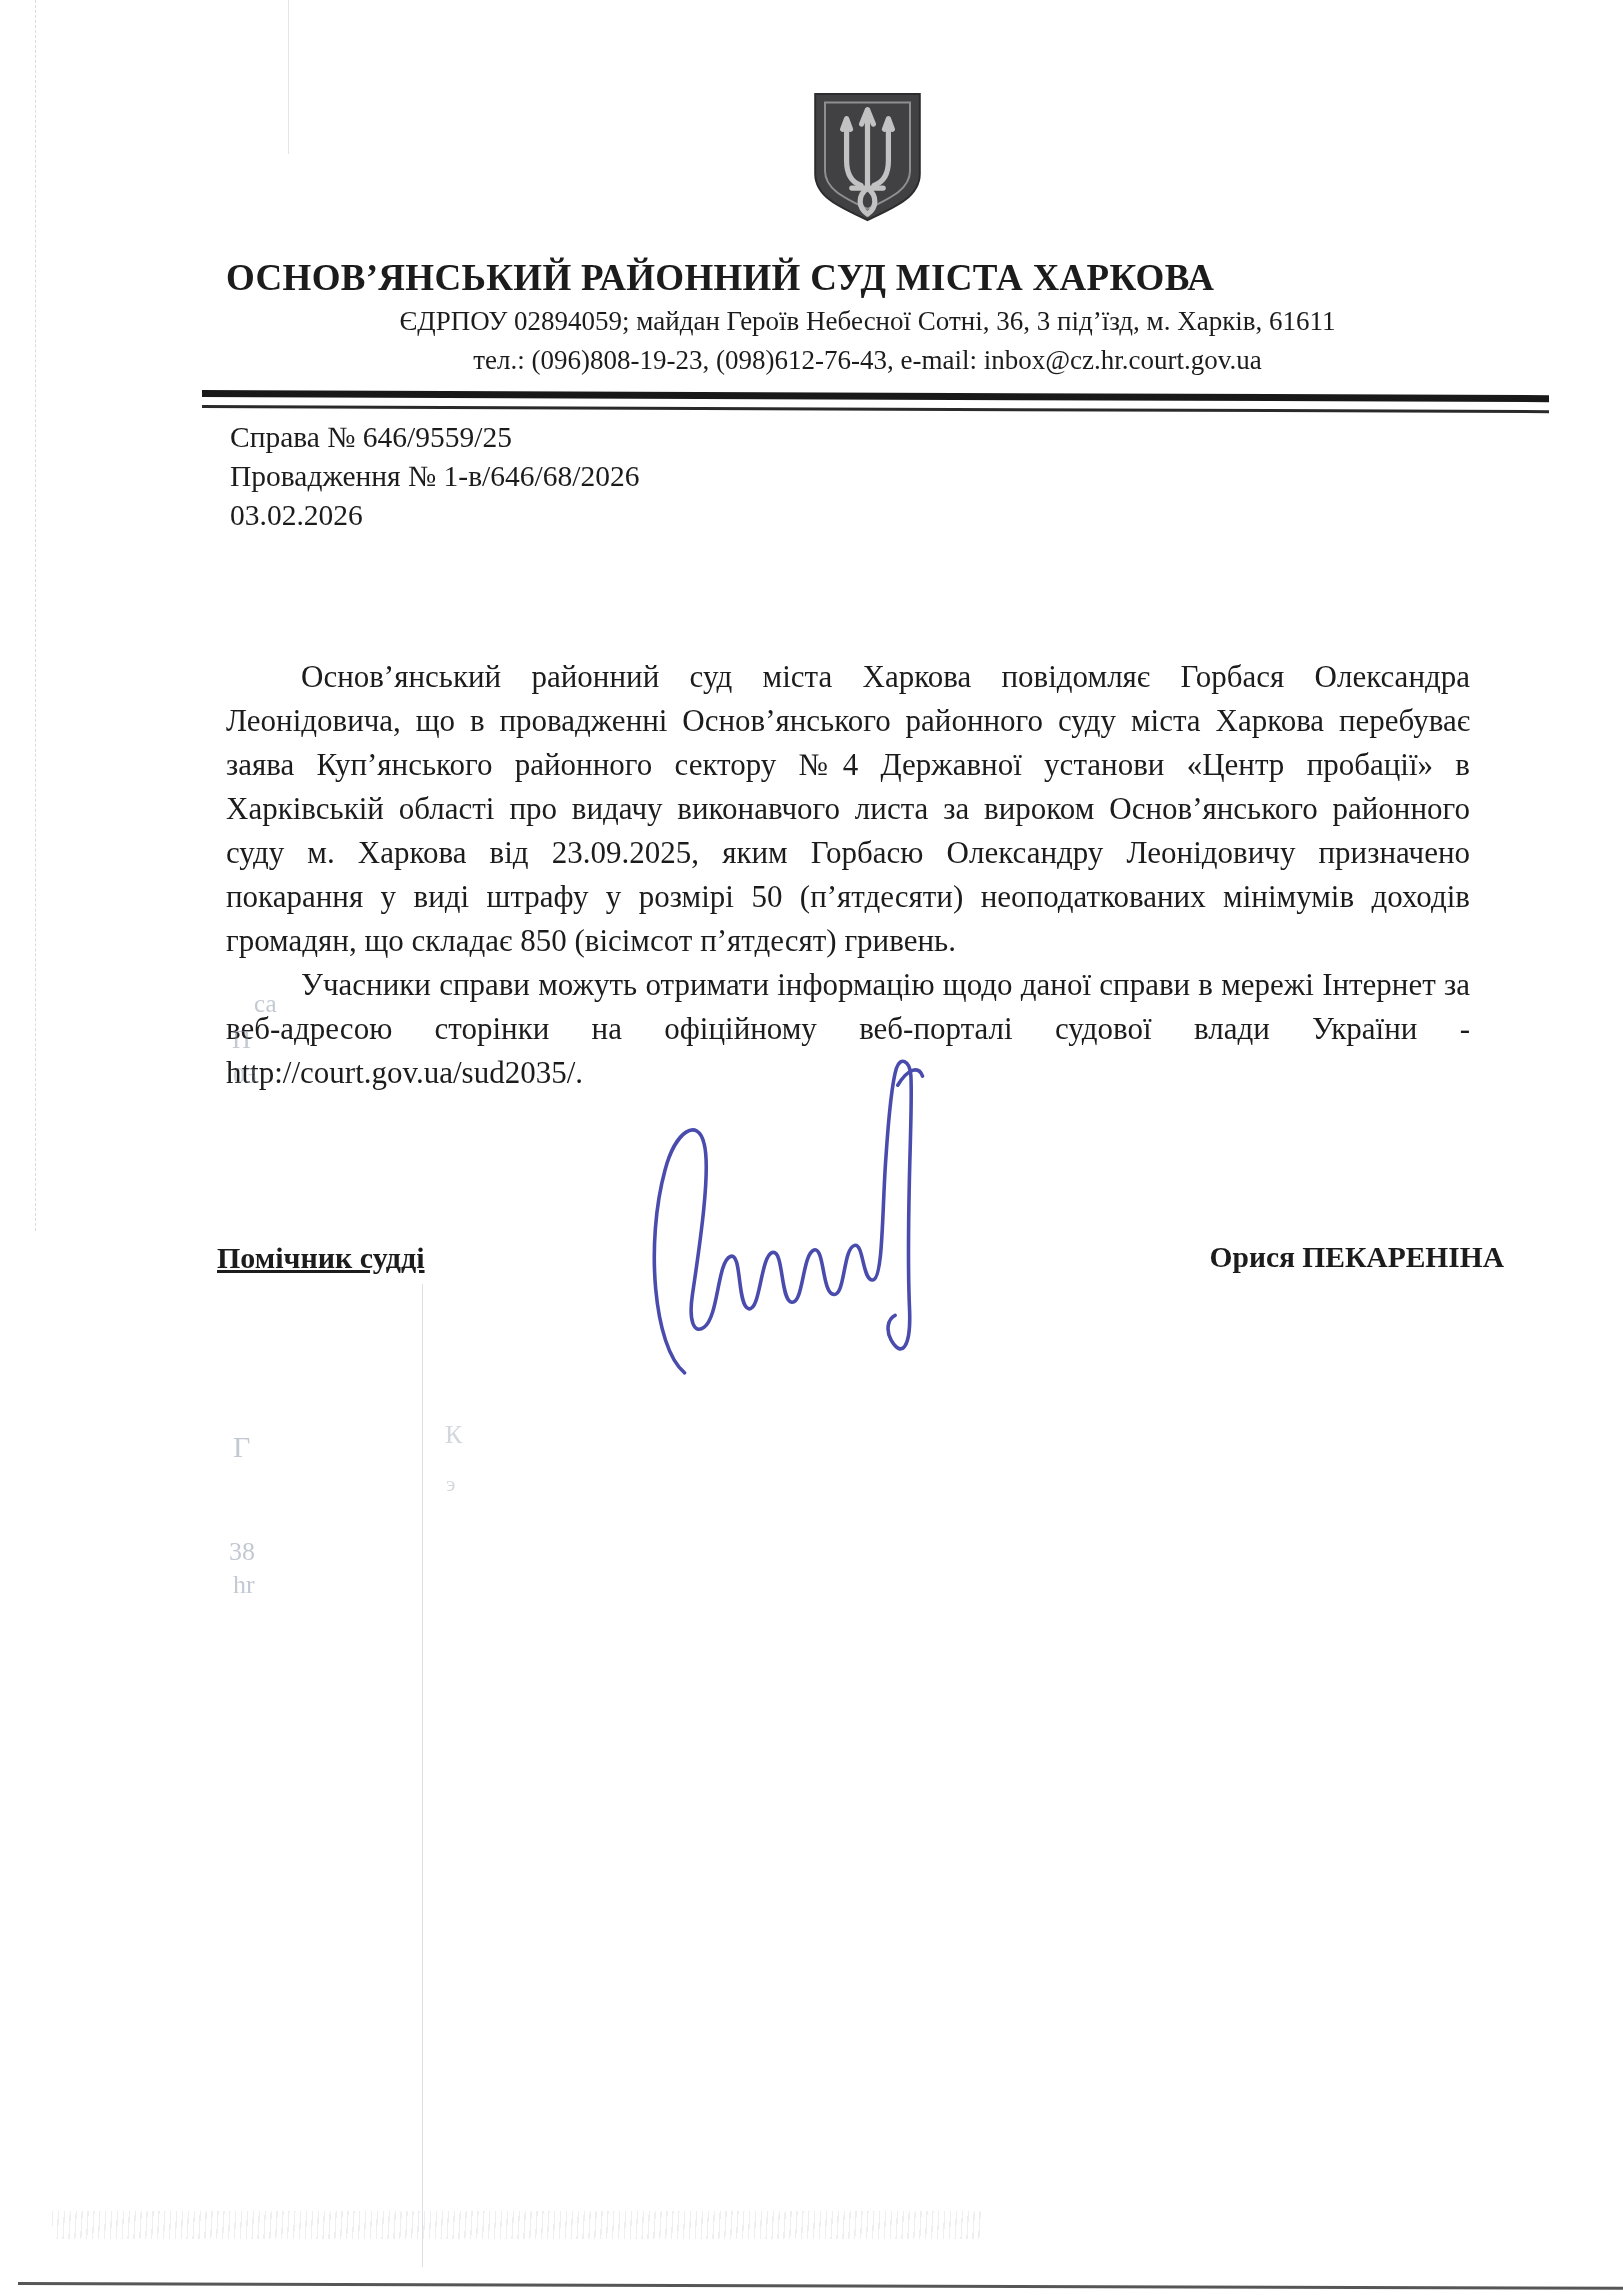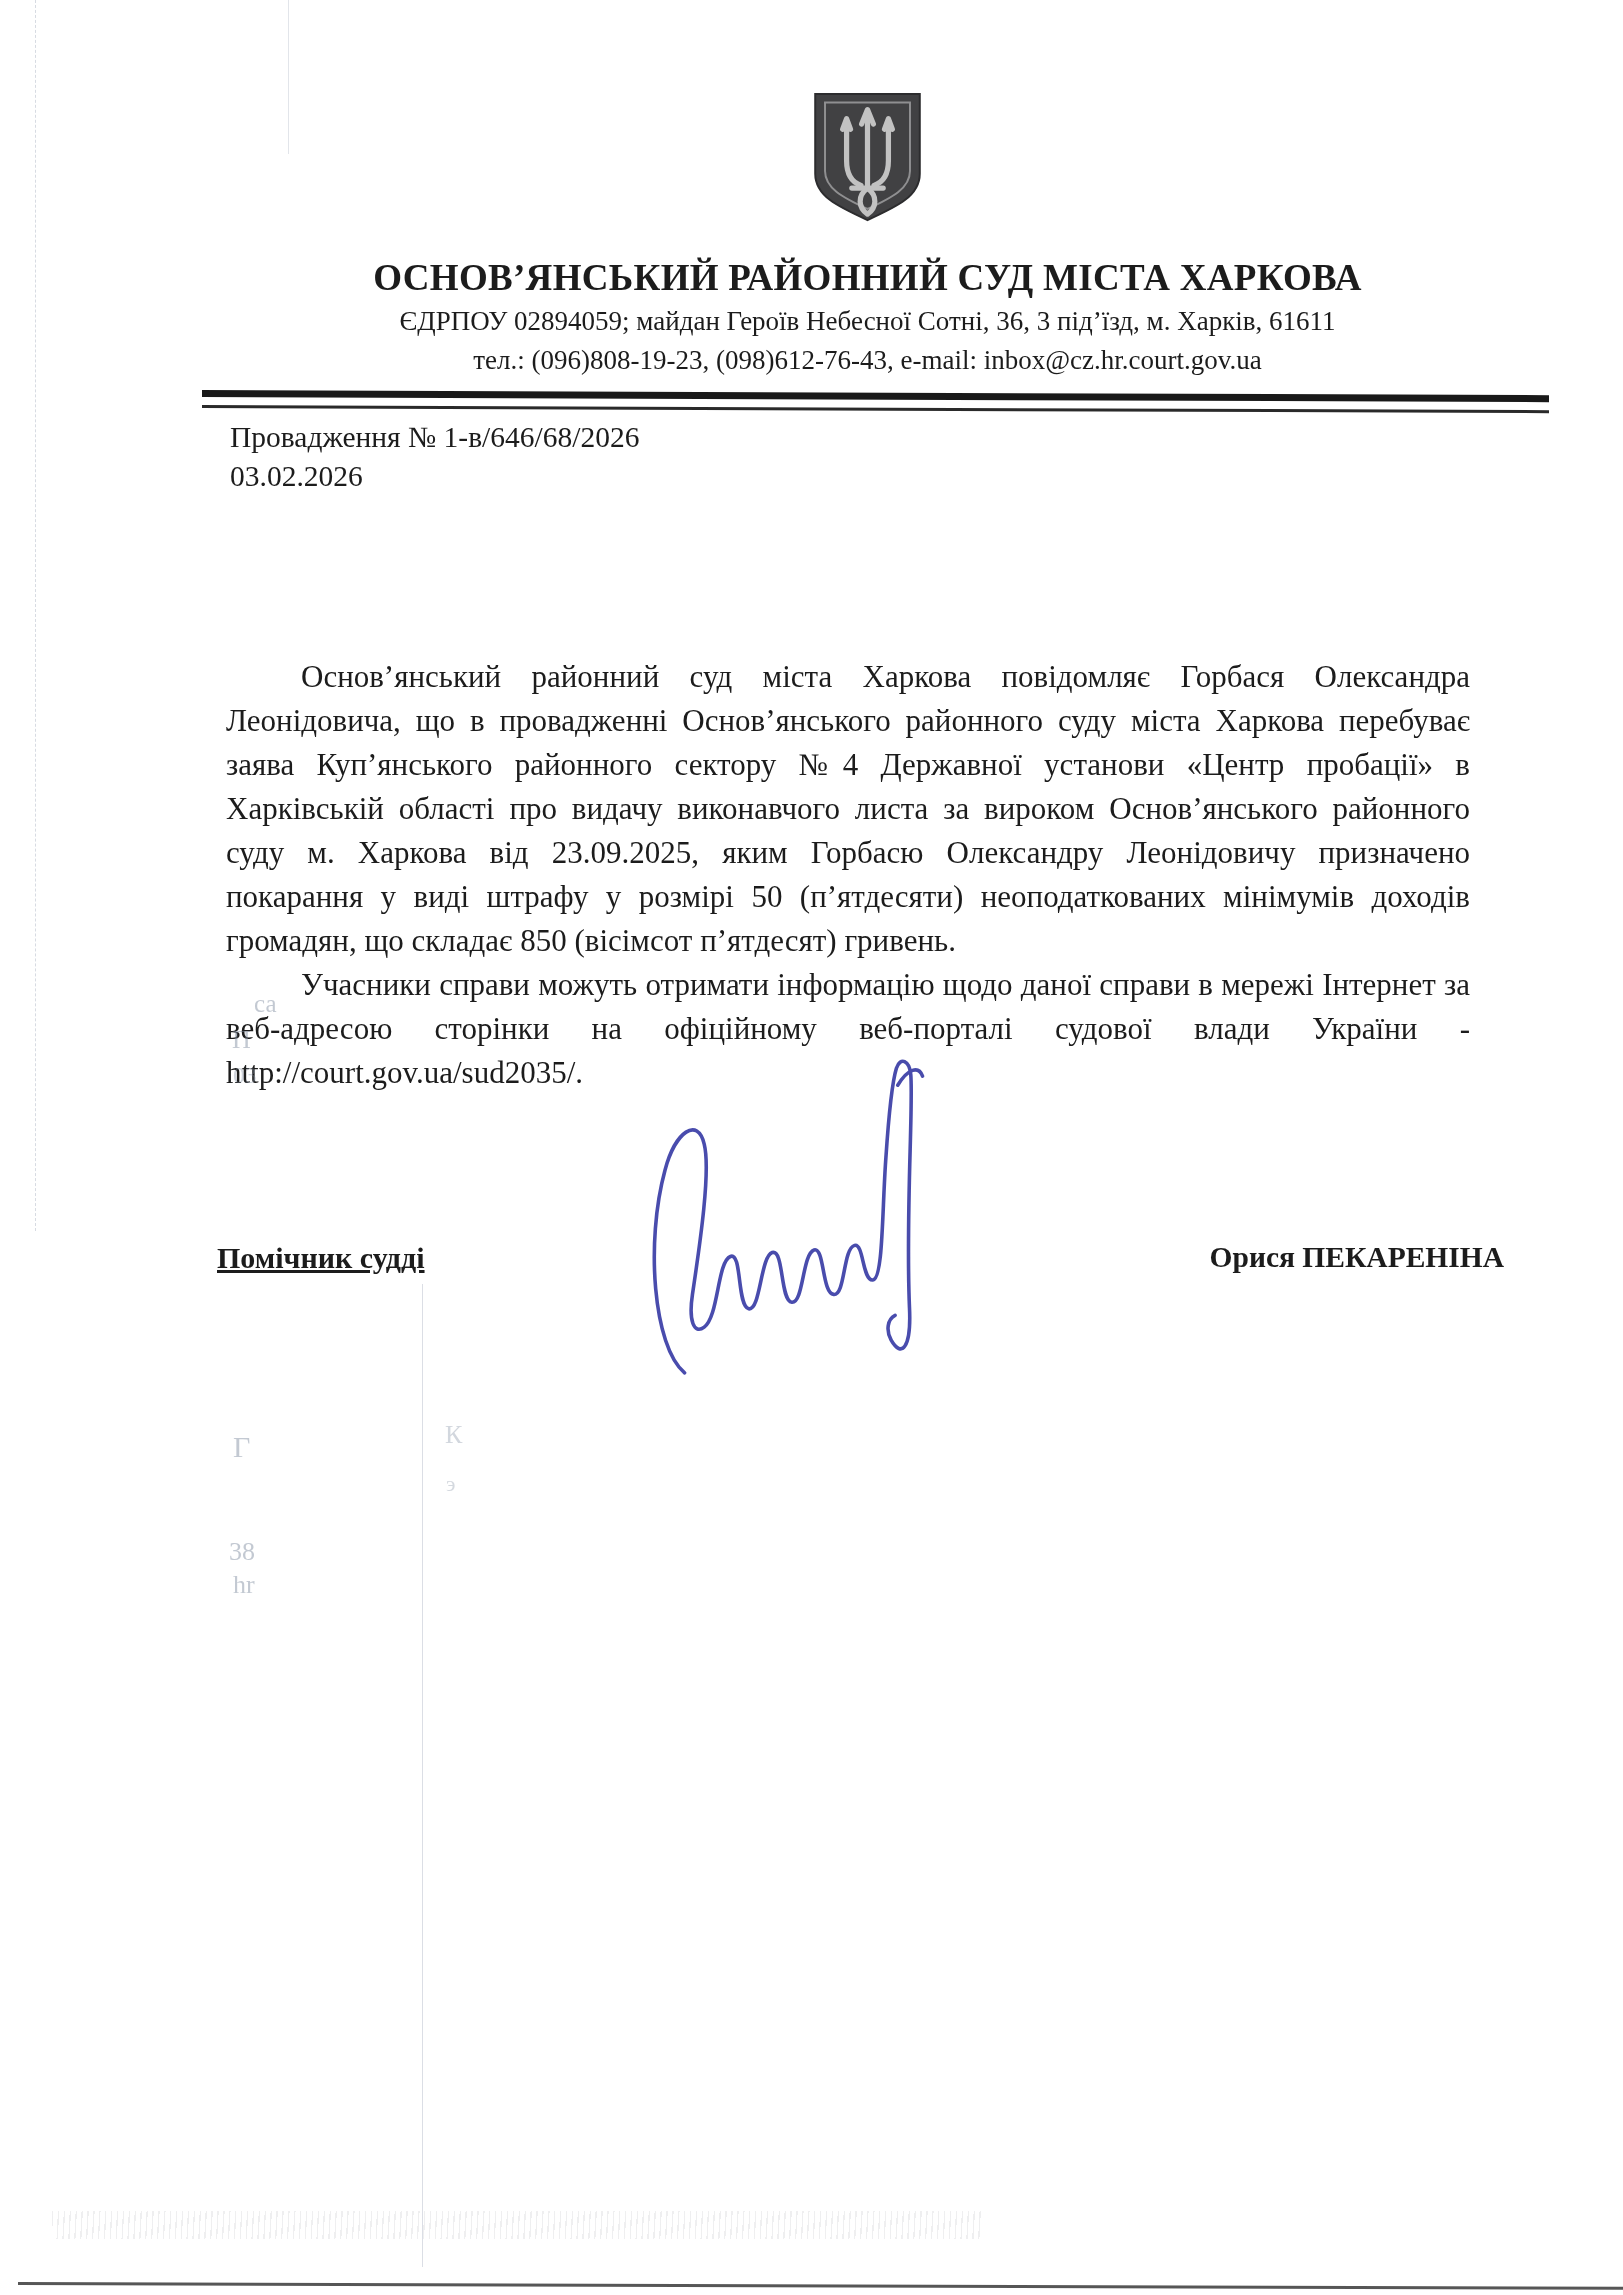--- a/index.html
+++ b/index.html
@@ -9,21 +9,21 @@
     background:#ffffff;
     overflow:hidden;
     font-family:"Liberation Serif","DejaVu Serif",serif;
     color:#1c1c1c;
   }
   .abs{position:absolute;}
 
   
   .court-name{
     left:226px;top:258px;width:1283px;
-    text-align:center;font-weight:bold;font-size:37px;line-height:39px;
+    text-align:left;font-weight:bold;font-size:37px;line-height:39px;
     letter-spacing:0.3px;white-space:nowrap;
   }
   .addr-line{
     left:226px;top:304px;width:1283px;
     text-align:center;font-size:27px;line-height:34px;white-space:nowrap;
   }
   .phone-line{
     left:226px;top:343px;width:1283px;
     text-align:center;font-size:27px;line-height:34px;white-space:nowrap;
   }
@@ -92,20 +92,21 @@
   </svg>
 
   <div class="abs court-name">ОСНОВ’ЯНСЬКИЙ РАЙОННИЙ СУД МІСТА ХАРКОВА</div>
   <div class="abs addr-line">ЄДРПОУ 02894059; майдан Героїв Небесної Сотні, 36, 3 під’їзд, м. Харків, 61611</div>
   <div class="abs phone-line">тел.: (096)808-19-23, (098)612-76-43, e-mail: inbox@cz.hr.court.gov.ua</div>
 
   <div class="abs rule-thick"></div>
   <div class="abs rule-thin"></div>
 
   <div class="abs ref-block">
+    <div>Справа № 646/9559/25</div>
     <div>Провадження № 1-в/646/68/2026</div>
     <div>03.02.2026</div>
   </div>
 
 
   <div class="abs body-text">
     <p>Основ’янський районний суд міста Харкова повідомляє Горбася Олександра Леонідовича, що в провадженні Основ’янського районного суду міста Харкова перебуває заява Куп’янського районного сектору №4 Державної установи «Центр пробації» в Харківській області про видачу виконавчого листа за вироком Основ’янського районного суду м. Харкова від 23.09.2025, яким Горбасю Олександру Леонідовичу призначено покарання у виді штрафу у розмірі 50 (п’ятдесяти) неоподаткованих мінімумів доходів громадян, що складає 850 (вісімсот п’ятдесят) гривень.</p>
     <p>Учасники справи можуть отримати інформацію щодо даної справи в мережі Інтернет за веб-адресою сторінки на офіційному веб-порталі судової влади України - http://court.gov.ua/sud2035/.</p>
   </div>
 

